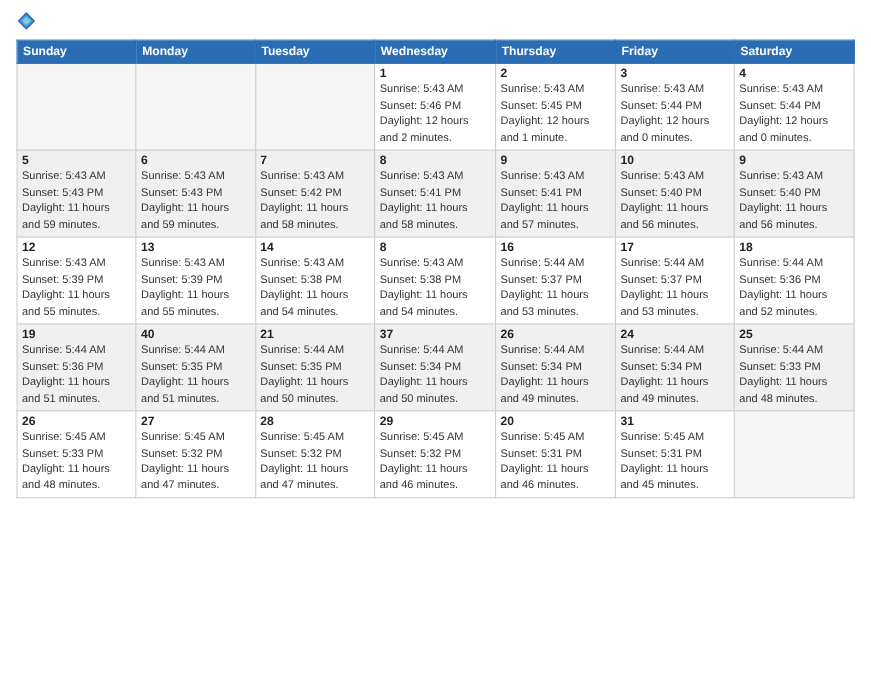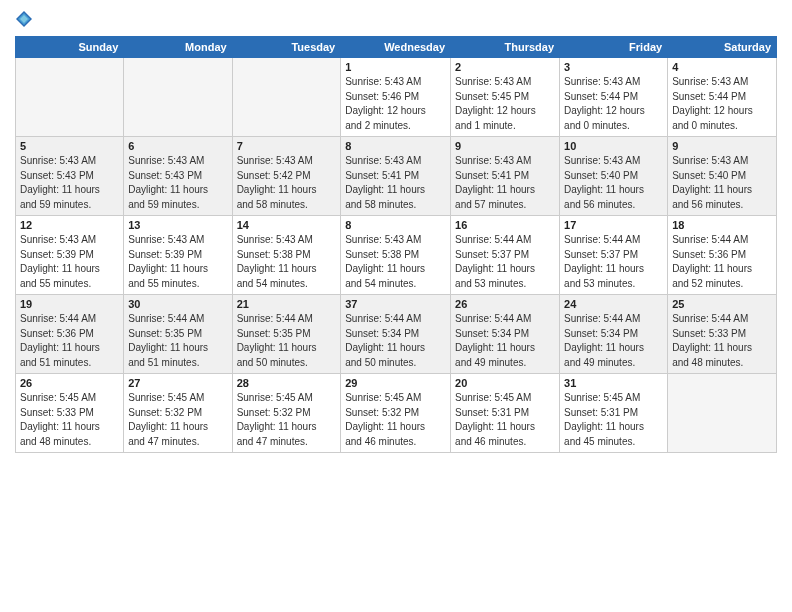--- a/index.html
+++ b/index.html
@@ -51,21 +51,21 @@
     }
     .calendar {
       width: 100%;
       border-collapse: collapse;
       font-size: 9.5px;
     }
     .calendar th {
       background: #2a6db5;
       color: #fff;
       padding: 4px 5px;
-      text-align: right;
+      text-align: left;
       font-size: 11px;
       font-weight: 600;
       border: 1px solid #2a6db5;
     }
     .calendar td {
       border: 1px solid #ccc;
       vertical-align: top;
       padding: 3px 4px;
       height: 78px;
       width: 113px;
@@ -261,21 +261,21 @@
         </tr>
         <tr class="row-shaded">
           <td>
             <div class="day-num">19</div>
             <div class="day-info" style="white-space: pre-line;">Sunrise: 5:44 AM
 Sunset: 5:36 PM
 Daylight: 11 hours
 and 51 minutes.</div>
           </td>
           <td>
-            <div class="day-num">30</div>
+            <div class="day-num">40</div>
             <div class="day-info" style="white-space: pre-line;">Sunrise: 5:44 AM
 Sunset: 5:35 PM
 Daylight: 11 hours
 and 51 minutes.</div>
           </td>
           <td>
             <div class="day-num">21</div>
             <div class="day-info" style="white-space: pre-line;">Sunrise: 5:44 AM
 Sunset: 5:35 PM
 Daylight: 11 hours

